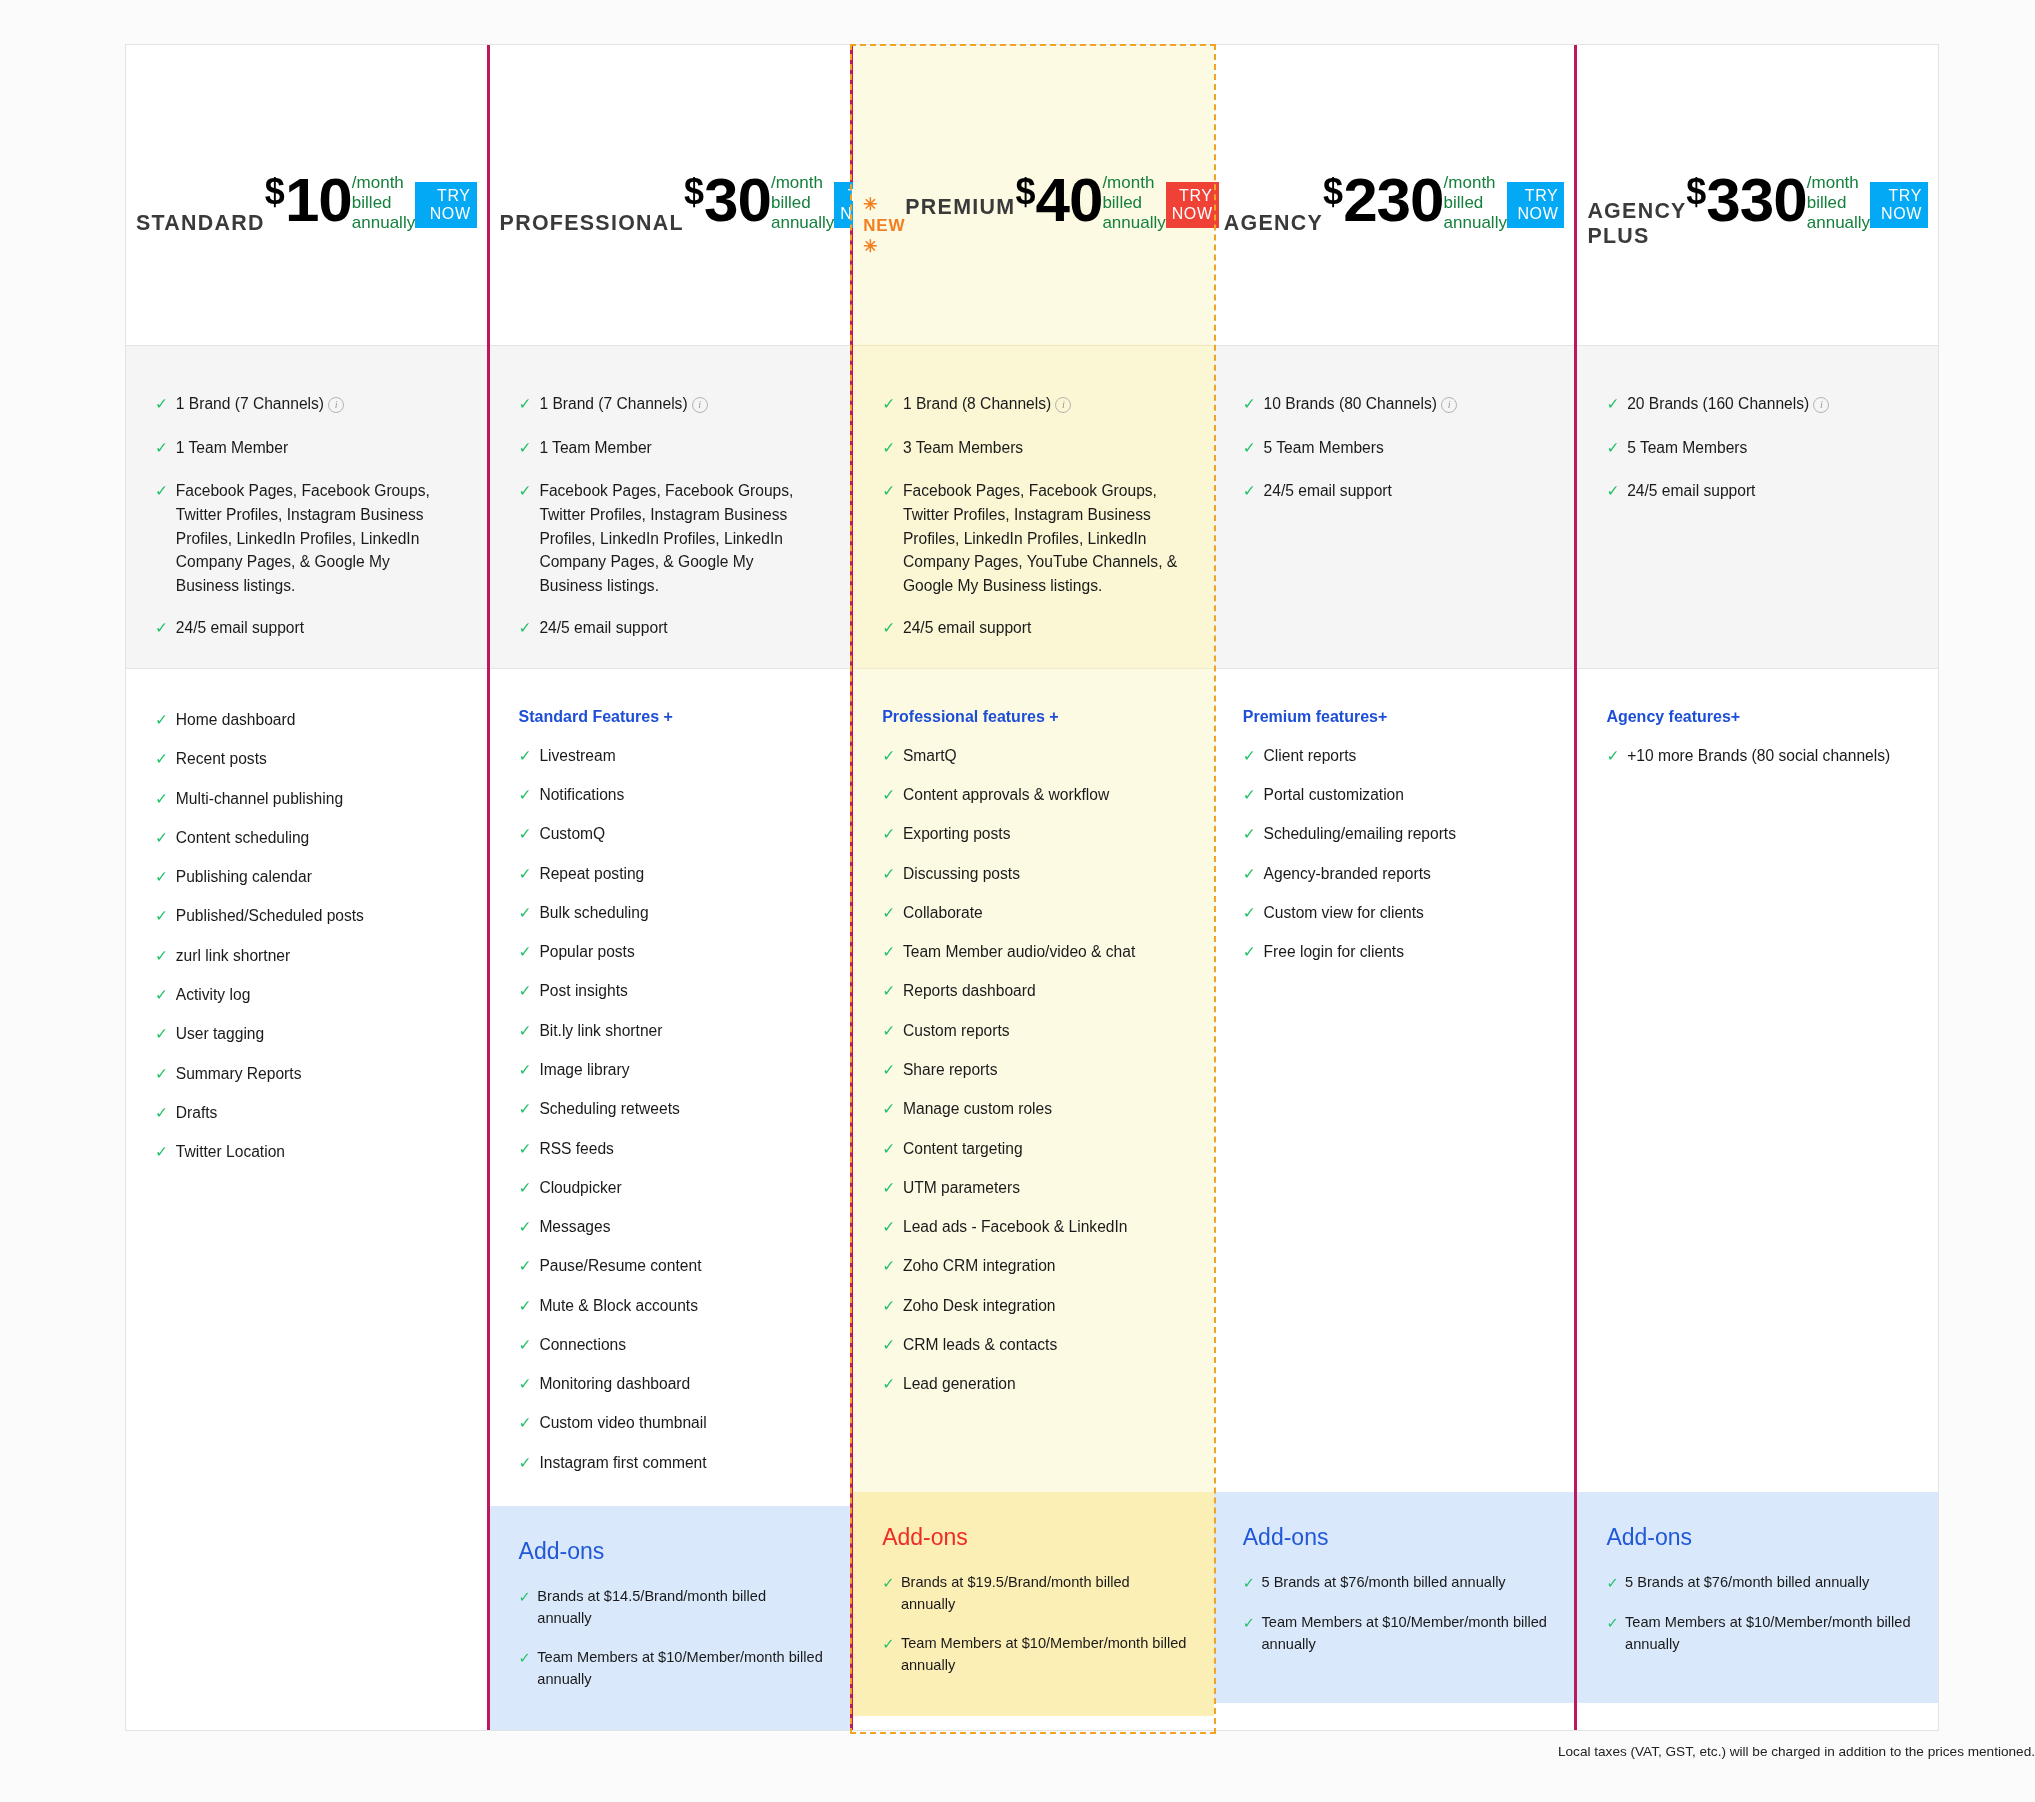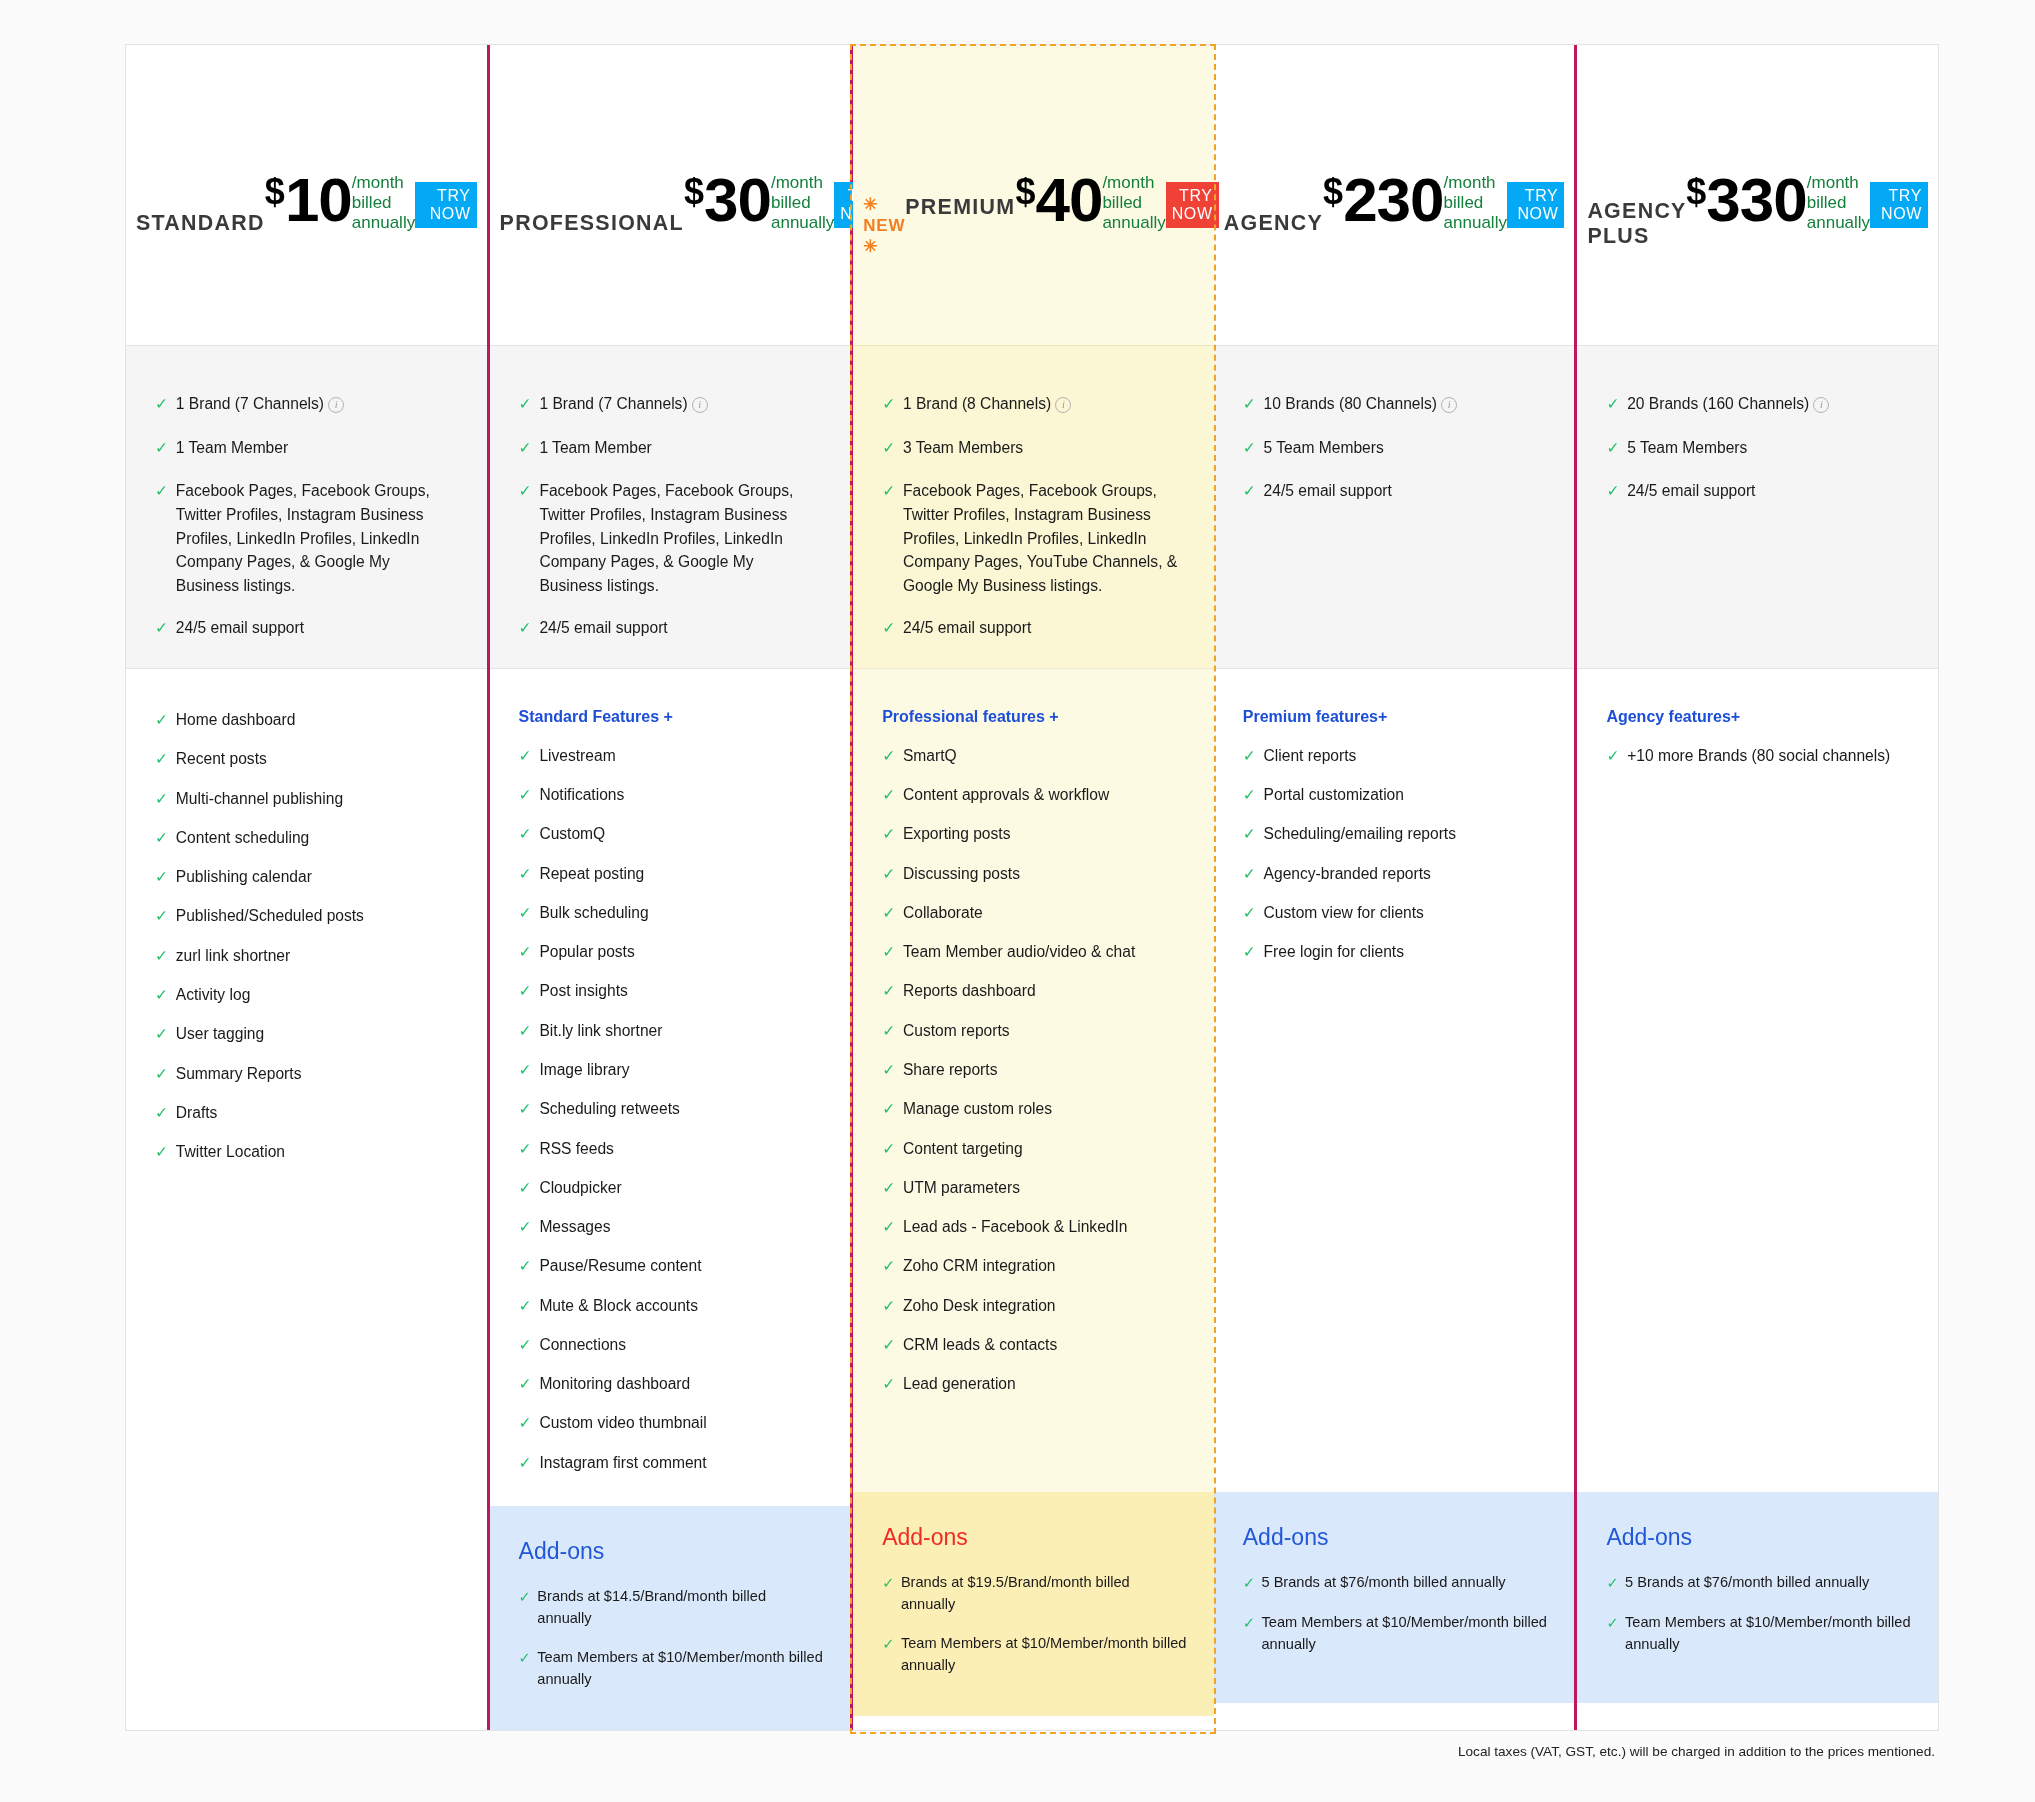--- a/index.html
+++ b/index.html
@@ -184,21 +184,20 @@
   .addons li{font-size:14.6px;margin-bottom:17.7px;line-height:1.5;}
   .addons li .tick{font-size:14.6px;width:15.6px;}
 
   
   .footnote{
     position:absolute;
     right:0;
     top:1744px;
     width:1667px;
     text-align:right;
-    padding-right:100px;
     box-sizing:border-box;
     font-size:13.6px;
     color:#222;
   }
 
   
   .frame{
     position:absolute;
     pointer-events:none;
     border:2.1px dashed #f0a326;

